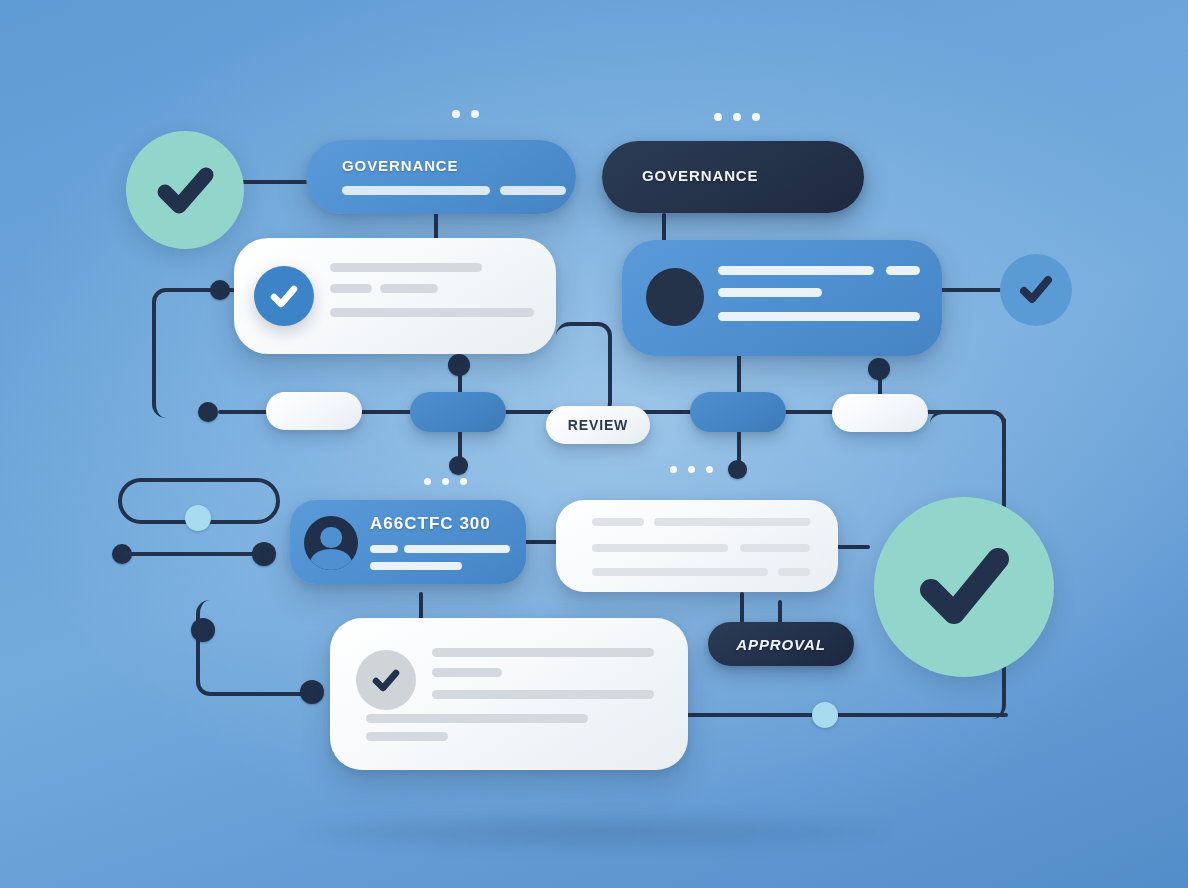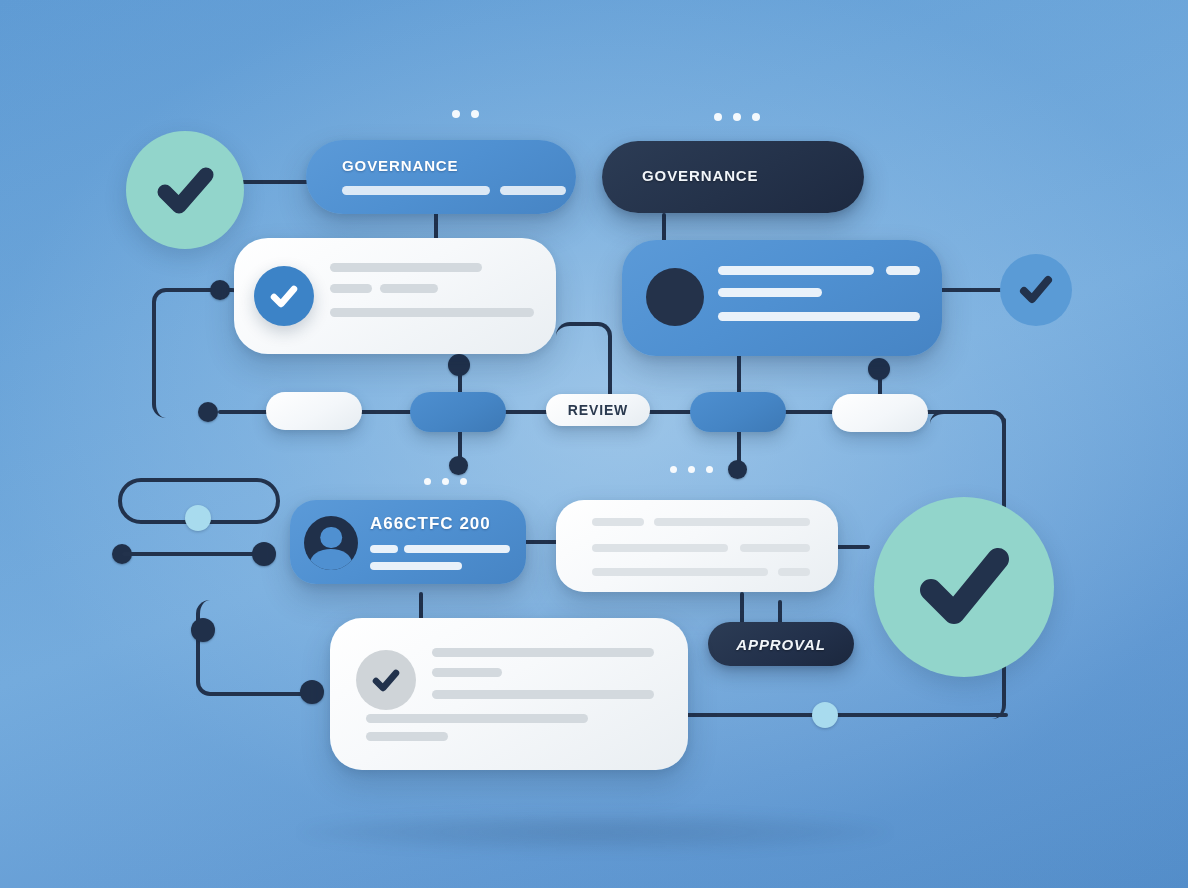--- a/index.html
+++ b/index.html
@@ -307,34 +307,34 @@
   <div class="circle flat-blue" style="left:1000px; top:254px; width:72px; height:72px;">
     <svg class="check" width="46" height="46" viewBox="0 0 46 46">
       <path d="M11 24 L19 32 L35 13" stroke="#22324c" stroke-width="8" stroke-linecap="round" stroke-linejoin="round" fill="none"></path>
     </svg>
   </div>
 
   <div class="pill white" style="left:266px; top:392px; width:96px; height:38px;"></div>
 
   <div class="pill blue" style="left:410px; top:392px; width:96px; height:40px;"></div>
 
-  <div class="pill white" style="left:546px; top:394px; width:104px; height:32px;">
+  <div class="pill white" style="left:546px; top:406px; width:104px; height:38px;">
     <span class="label on-white" style="font-size:14px;">REVIEW</span>
   </div>
 
   <div class="pill blue" style="left:690px; top:392px; width:96px; height:40px;"></div>
 
   <div class="pill white" style="left:832px; top:394px; width:96px; height:38px;"></div>
 
   <div class="card blue" style="left:290px; top:500px; width:236px; height:84px; border-radius:26px;">
     <div class="avatar person" style="left:14px; top:16px; width:54px; height:54px;">
       <div class="head"></div>
       <div class="body"></div>
     </div>
-    <div class="label on-blue" style="position:absolute; left:80px; top:14px; font-size:17px;">A66CTFC 200</div>
+    <div class="label on-blue" style="position:absolute; left:80px; top:14px; font-size:17px;">A66CTFC 300</div>
     <div class="bar white" style="left:80px; top:45px; width:28px; height:8px;"></div>
     <div class="bar white" style="left:114px; top:45px; width:106px; height:8px;"></div>
     <div class="bar white" style="left:80px; top:62px; width:92px; height:8px;"></div>
   </div>
 
   <div class="card white" style="left:556px; top:500px; width:282px; height:92px; border-radius:28px;">
     <div class="bar grey-soft" style="left:36px; top:18px; width:52px; height:8px;"></div>
     <div class="bar grey-soft" style="left:98px; top:18px; width:156px; height:8px;"></div>
     <div class="bar grey-soft" style="left:36px; top:44px; width:136px; height:8px;"></div>
     <div class="bar grey-soft" style="left:184px; top:44px; width:70px; height:8px;"></div>

